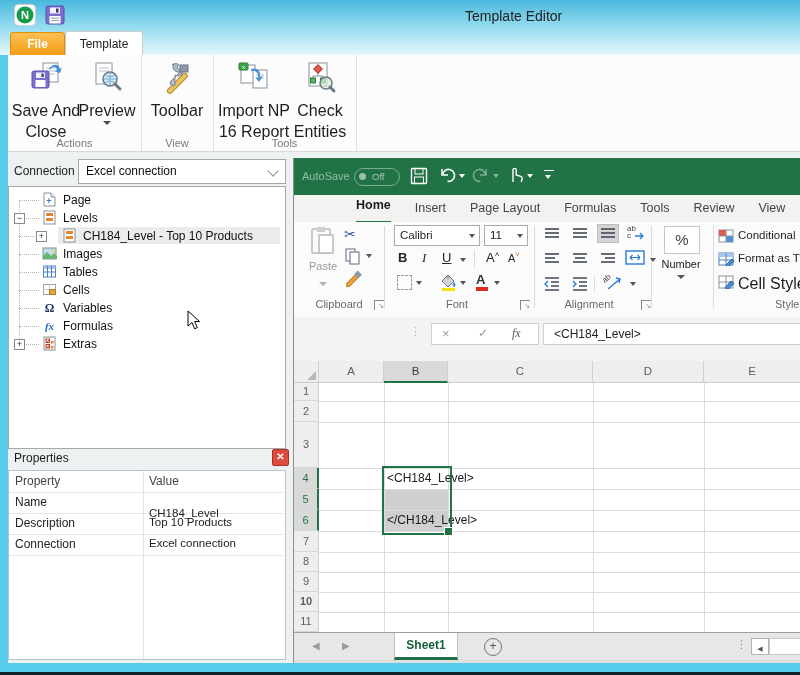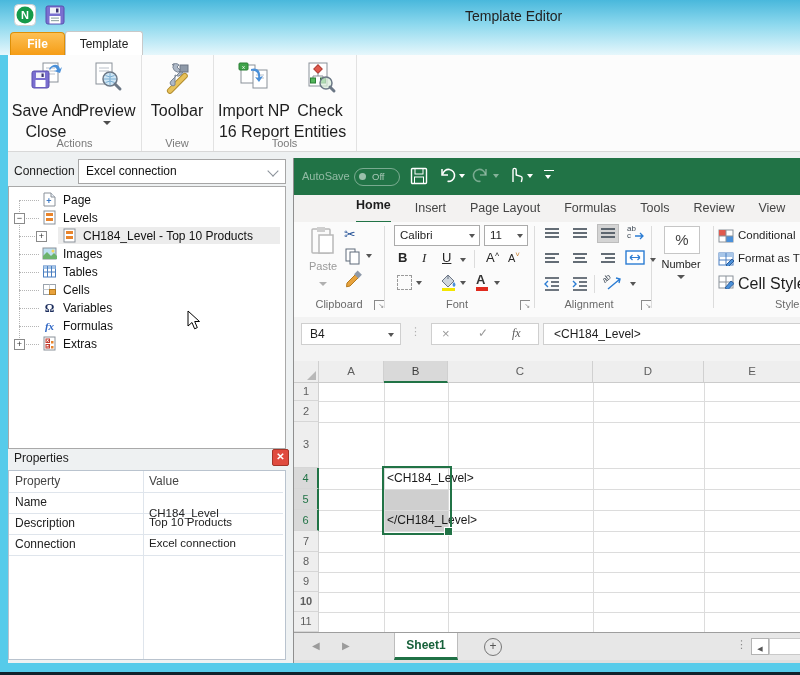--- a/index.html
+++ b/index.html
@@ -550,24 +550,20 @@
               <rect x="1" y="1" width="14" height="12" fill="#fff" stroke="#8a9199"></rect>
               <line x1="8" y1="1" x2="8" y2="13" stroke="#8a9199"></line>
               <line x1="1" y1="7" x2="15" y2="7" stroke="#8a9199"></line>
               <path d="M7 13 L13 6 l3 2.5 -6 6 Z" fill="#4a90d9" stroke="#2b5c9a"></path>
             </svg></div>
           <div style="position: absolute; left: 20px; top: 1px; font-size: 16px; color: rgb(30, 30, 30);">Cell Styles</div>
         </div>
       </div>
 
     <div class="abs xl-fbar">
-      <div class="fb-box" style="left:7px;width:100px;">
-        <span class="abs" style="left:8px;top:3px;font-size:12px;color:#1e1e1e;">B4</span>
-        <span class="gray-tri" style="right:6px;top:9px;"></span>
-      </div>
       <span class="abs" style="left:116px;top:8px;color:#b0b0b0;font-size:11px;letter-spacing:0;">⋮</span>
       <div class="fb-box" style="left:137px;width:108px;">
         <span class="abs" style="left:10px;top:2px;font-size:13px;color:#9a9a9a;">×</span>
         <span class="abs" style="left:46px;top:2px;font-size:12px;color:#9a9a9a;">✓</span>
         <span class="abs" style="left:80px;top:2px;font-size:12px;color:#5a5a5a;font-style:italic;font-family:'Liberation Serif',serif;">fx</span>
       </div>
       <div class="fb-box" style="left:249px;width:258px;border-right:none;">
         <span class="abs" style="left:10px;top:3px;font-size:12px;color:#1e1e1e;white-space:nowrap;">&lt;CH184_Level&gt;</span>
       </div>
     </div>

